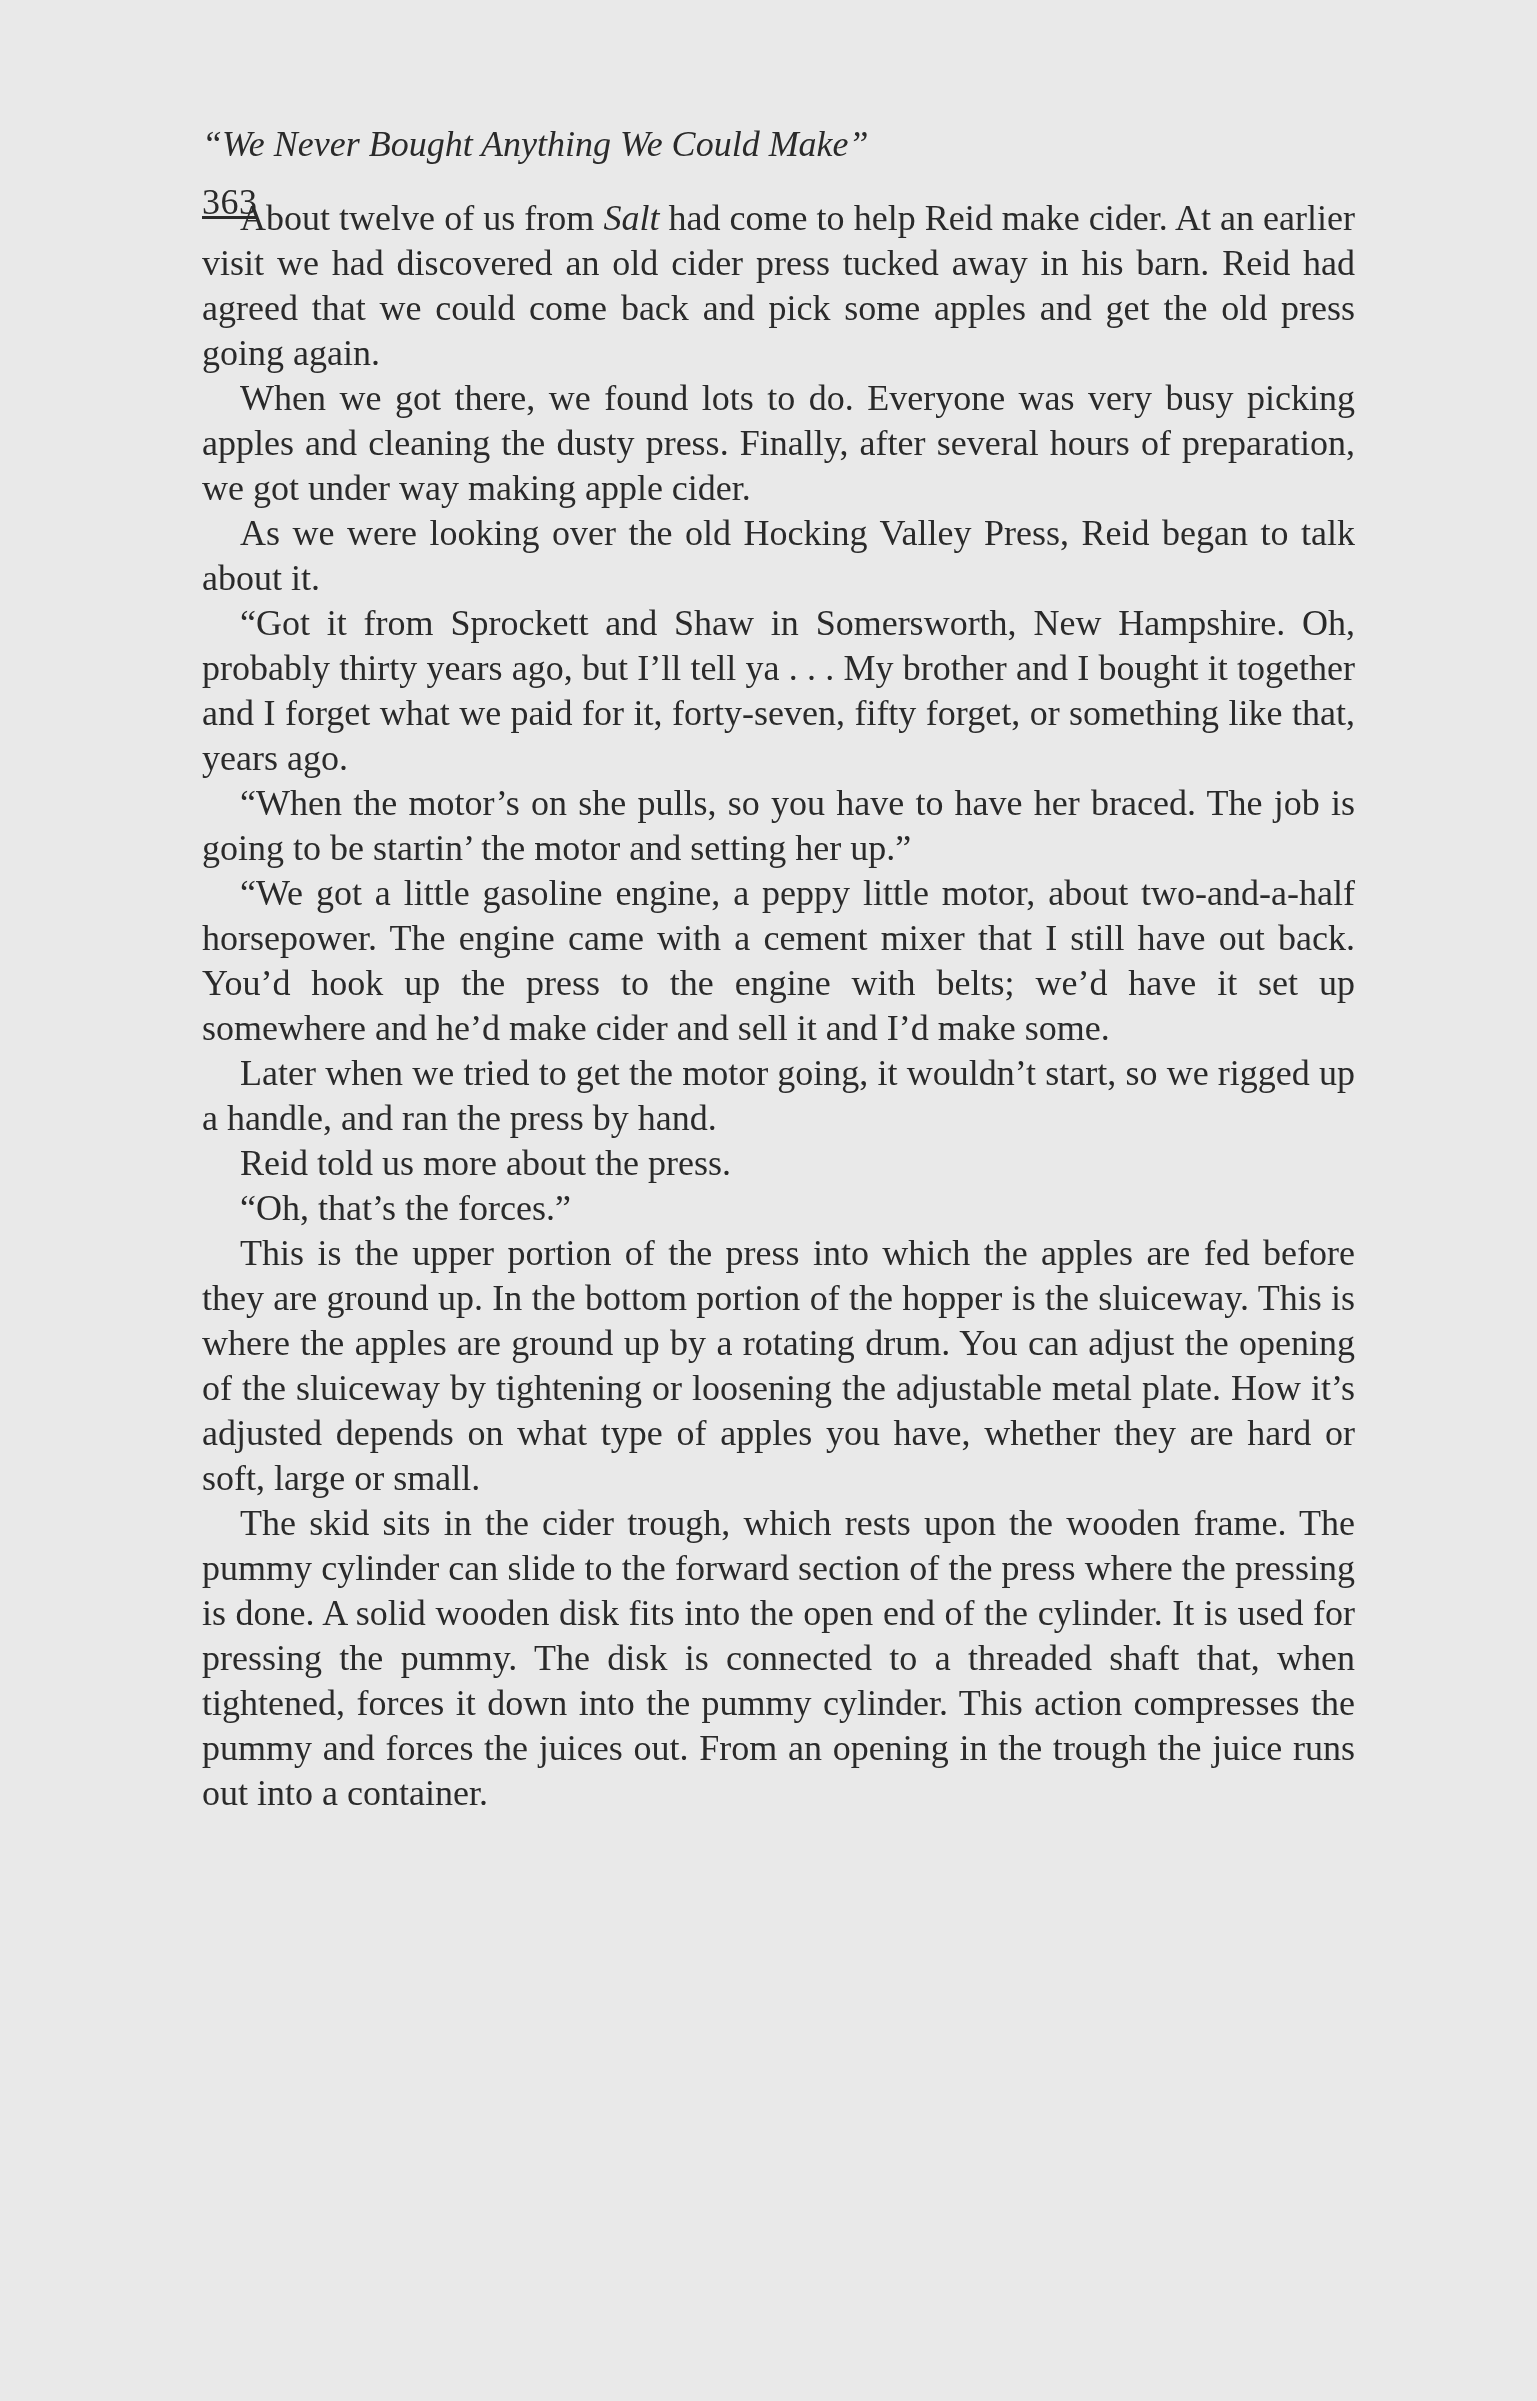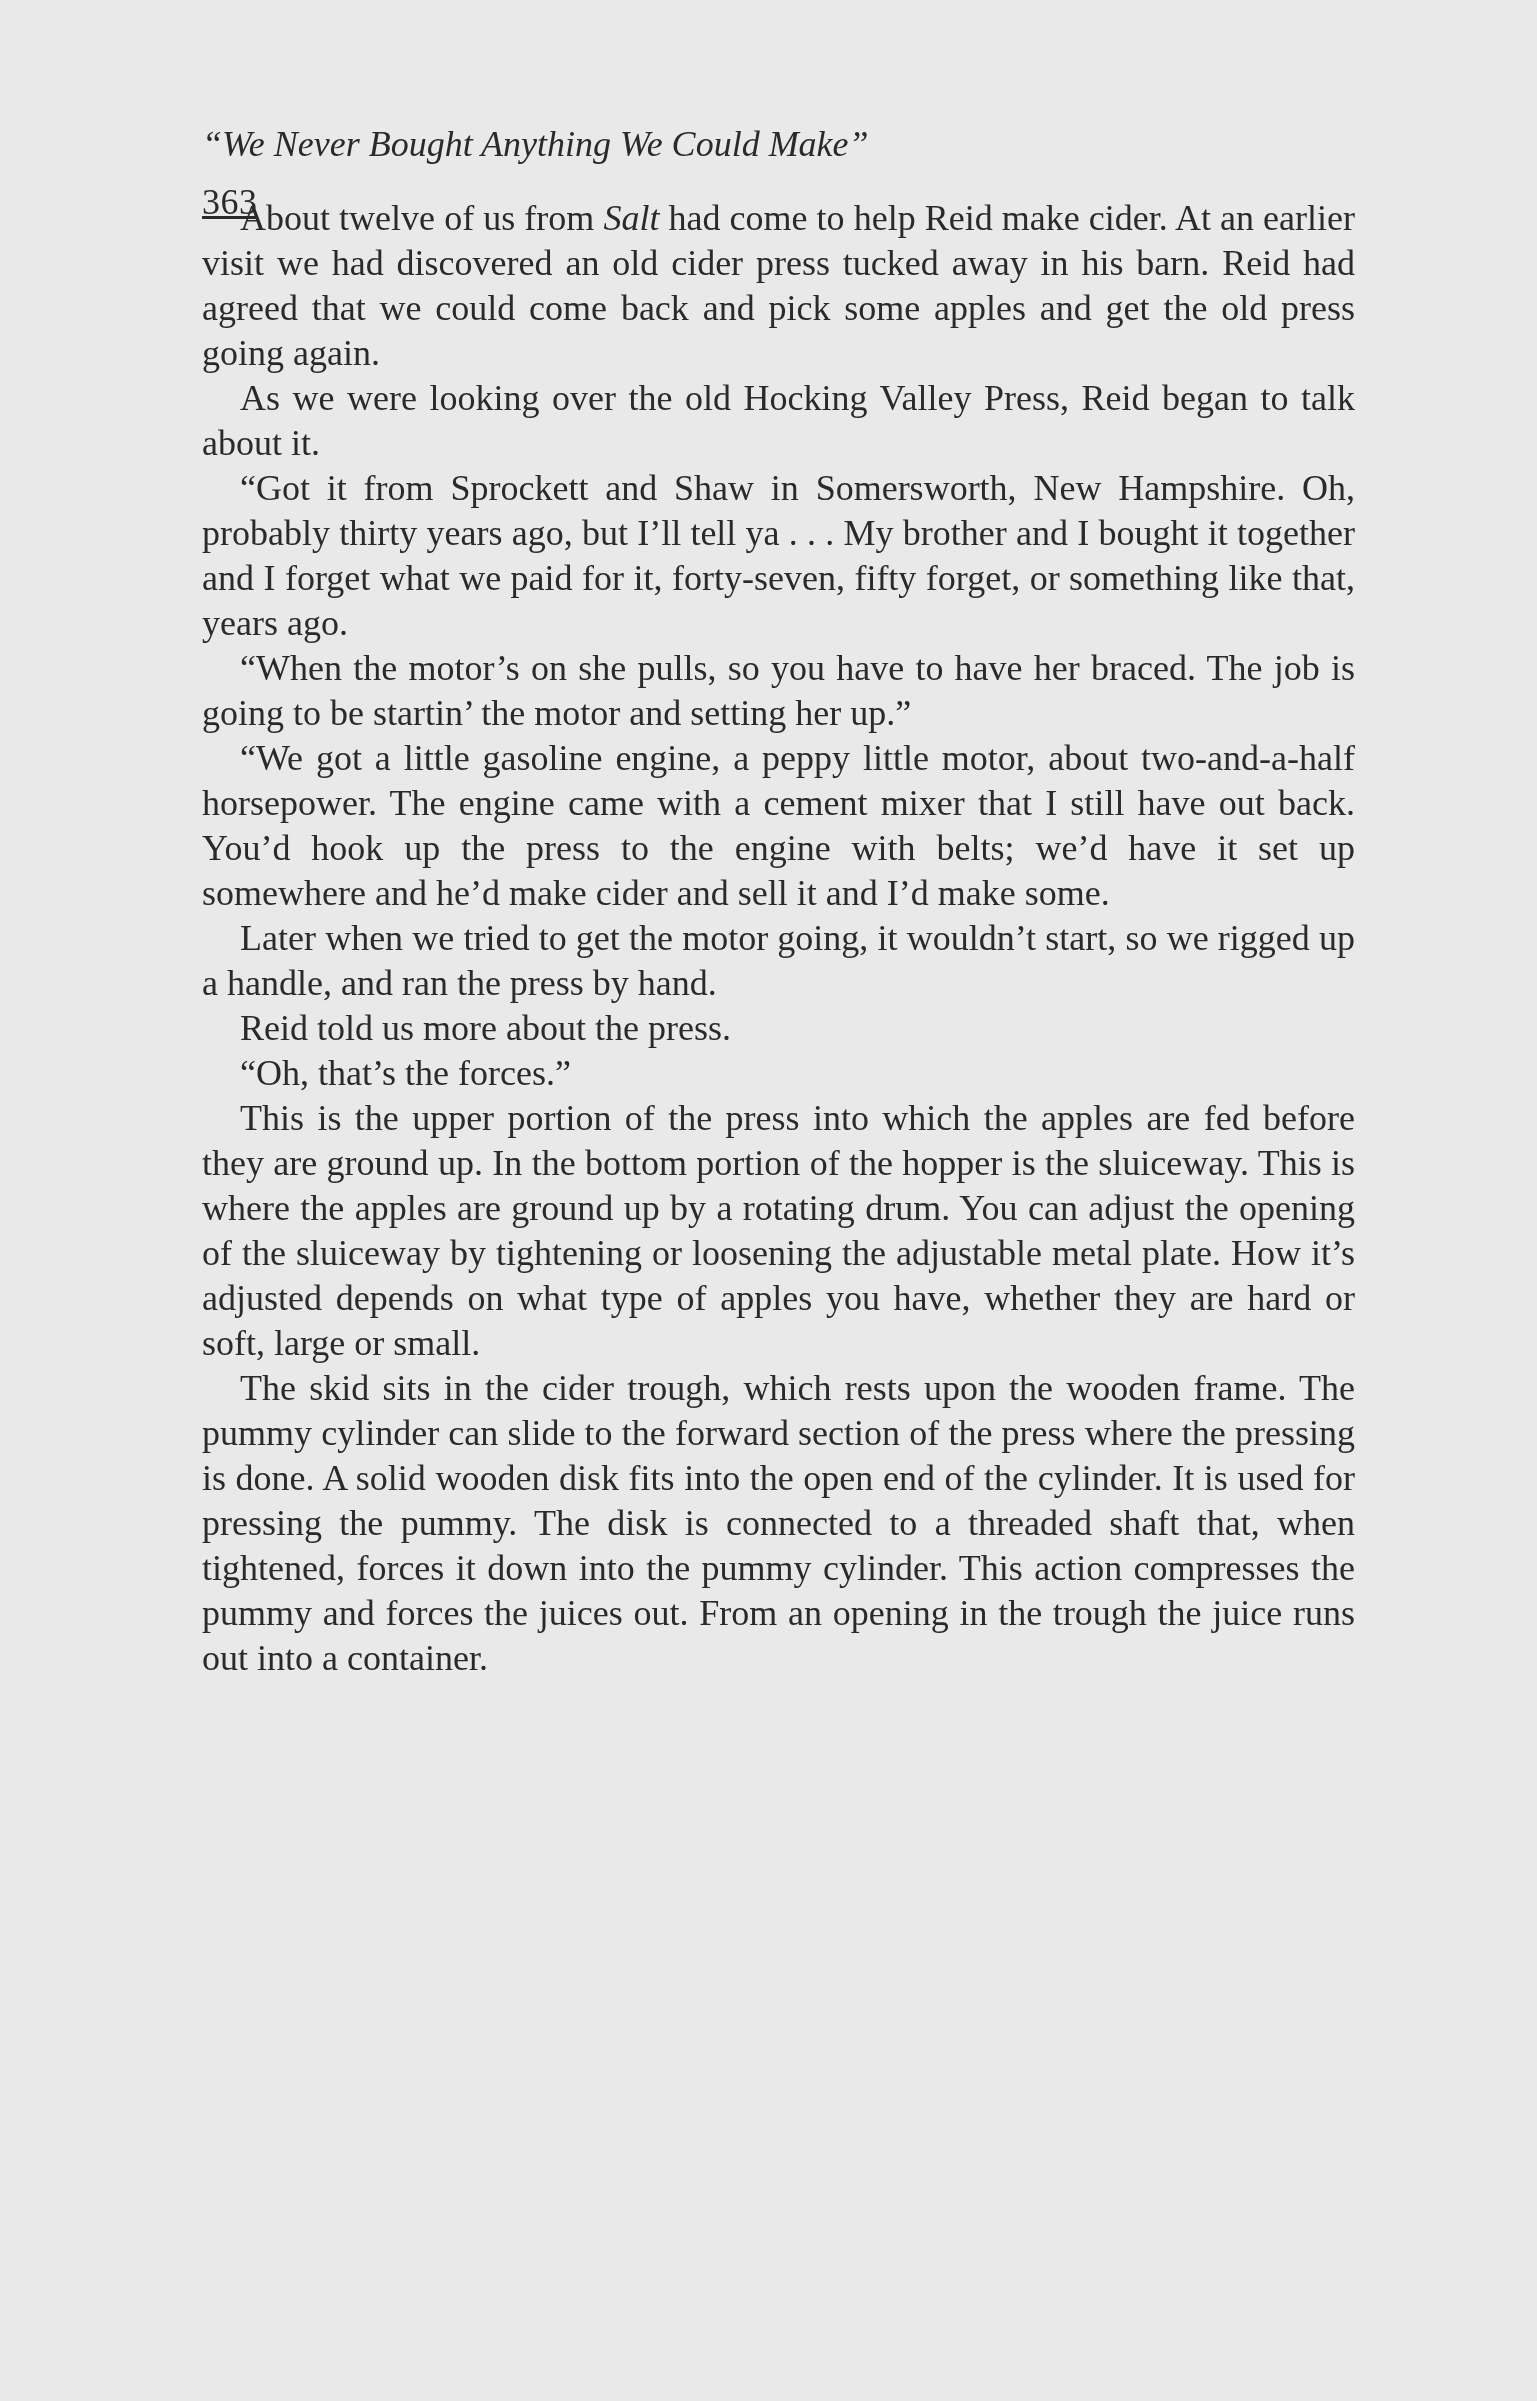--- a/index.html
+++ b/index.html
@@ -56,20 +56,21 @@
 <body>
 
 <div class="page">
   <div class="running-head">
     <span class="running-title">“We Never Bought Anything We Could Make”</span>
     <span class="page-number">363</span>
   </div>
 
   <div class="body-text">
     <p class="para"><span>About twelve of us from </span><em>Salt</em><span> had come to help Reid make cider. At an earlier visit we had discovered an old cider press tucked away in his barn. Reid had agreed that we could come back and pick some apples and get the old press going again.</span></p>
+    <p class="para">When we got there, we found lots to do. Everyone was very busy picking apples and cleaning the dusty press. Finally, after several hours of preparation, we got under way making apple cider.</p>
     <p class="para">As we were looking over the old Hocking Valley Press, Reid began to talk about it.</p>
     <p class="para">“Got it from Sprockett and Shaw in Somersworth, New Hampshire. Oh, probably thirty years ago, but I’ll tell ya . . . My brother and I bought it together and I forget what we paid for it, forty-seven, fifty forget, or something like that, years ago.</p>
     <p class="para">“When the motor’s on she pulls, so you have to have her braced. The job is going to be startin’ the motor and setting her up.”</p>
     <p class="para">“We got a little gasoline engine, a peppy little motor, about two-and-a-half horsepower. The engine came with a cement mixer that I still have out back. You’d hook up the press to the engine with belts; we’d have it set up somewhere and he’d make cider and sell it and I’d make some.</p>
     <p class="para">Later when we tried to get the motor going, it wouldn’t start, so we rigged up a handle, and ran the press by hand.</p>
     <p class="para">Reid told us more about the press.</p>
     <p class="para">“Oh, that’s the forces.”</p>
     <p class="para">This is the upper portion of the press into which the apples are fed before they are ground up. In the bottom portion of the hopper is the sluiceway. This is where the apples are ground up by a rotating drum. You can adjust the opening of the sluiceway by tightening or loosening the adjustable metal plate. How it’s adjusted depends on what type of apples you have, whether they are hard or soft, large or small.</p>
     <p class="para">The skid sits in the cider trough, which rests upon the wooden frame. The pummy cylinder can slide to the forward section of the press where the pressing is done. A solid wooden disk fits into the open end of the cylinder. It is used for pressing the pummy. The disk is con­nected to a threaded shaft that, when tightened, forces it down into the pummy cylinder. This action compresses the pummy and forces the juices out. From an opening in the trough the juice runs out into a con­tainer.</p>
   </div>

